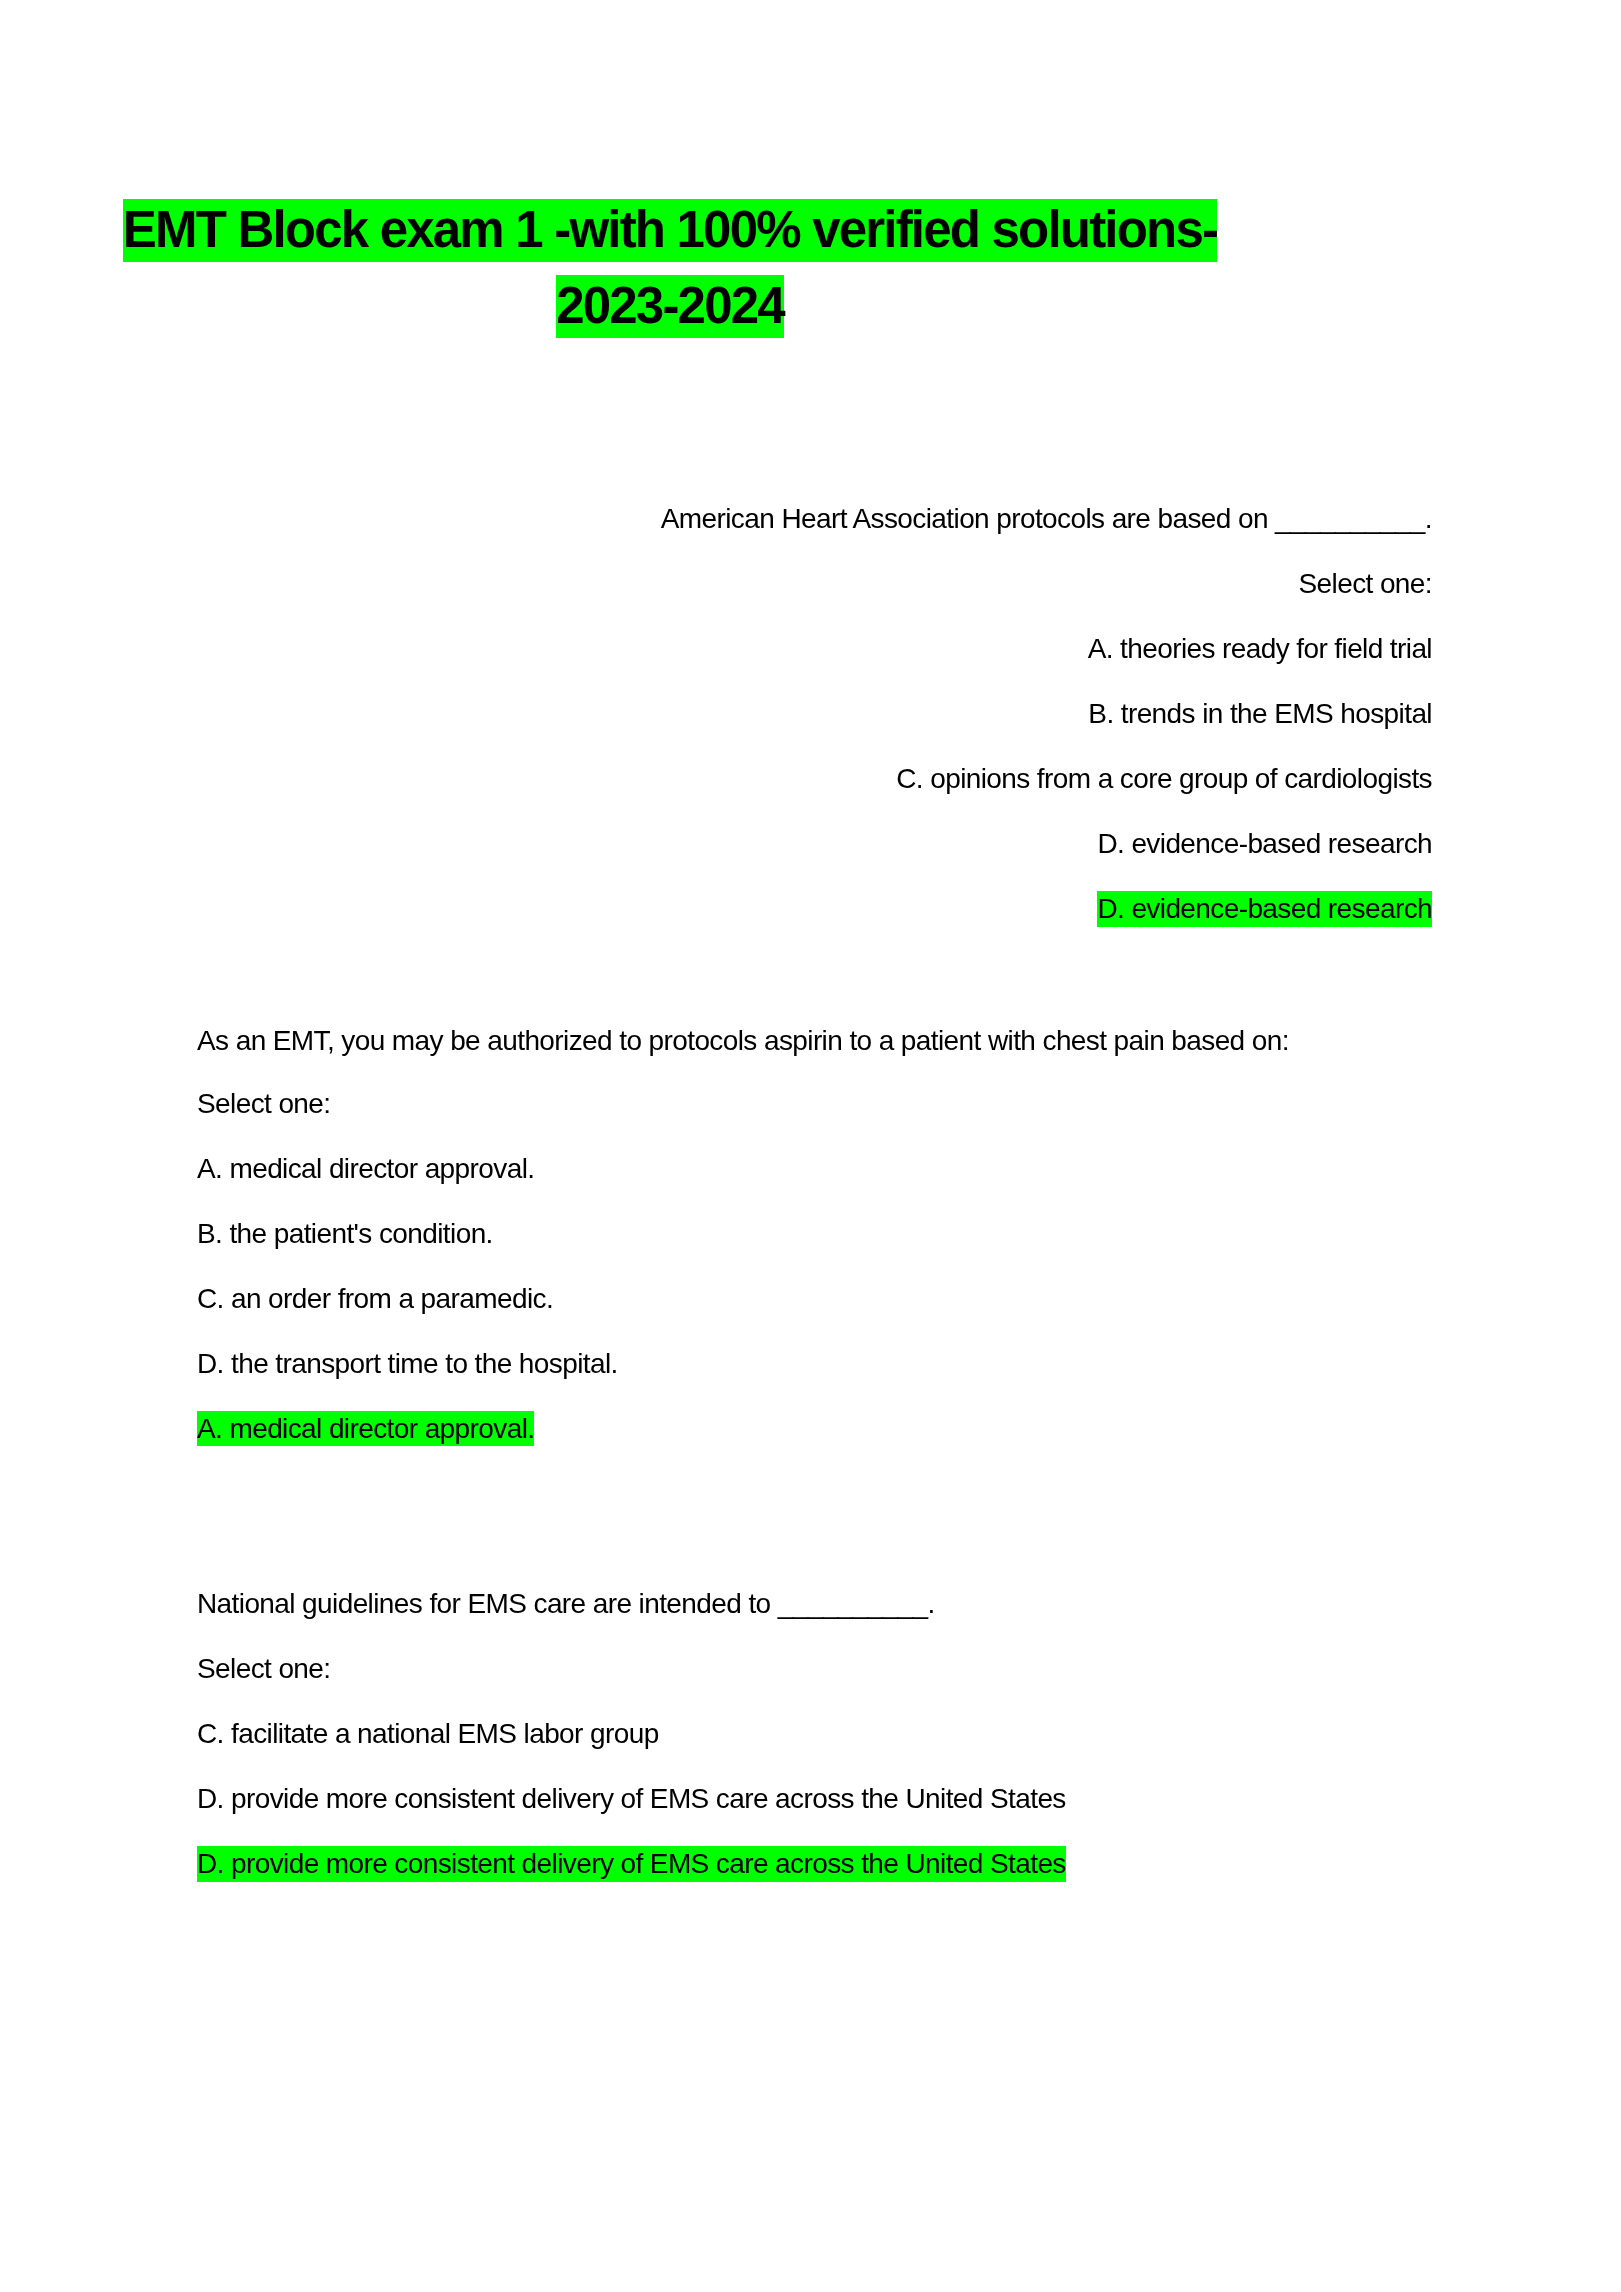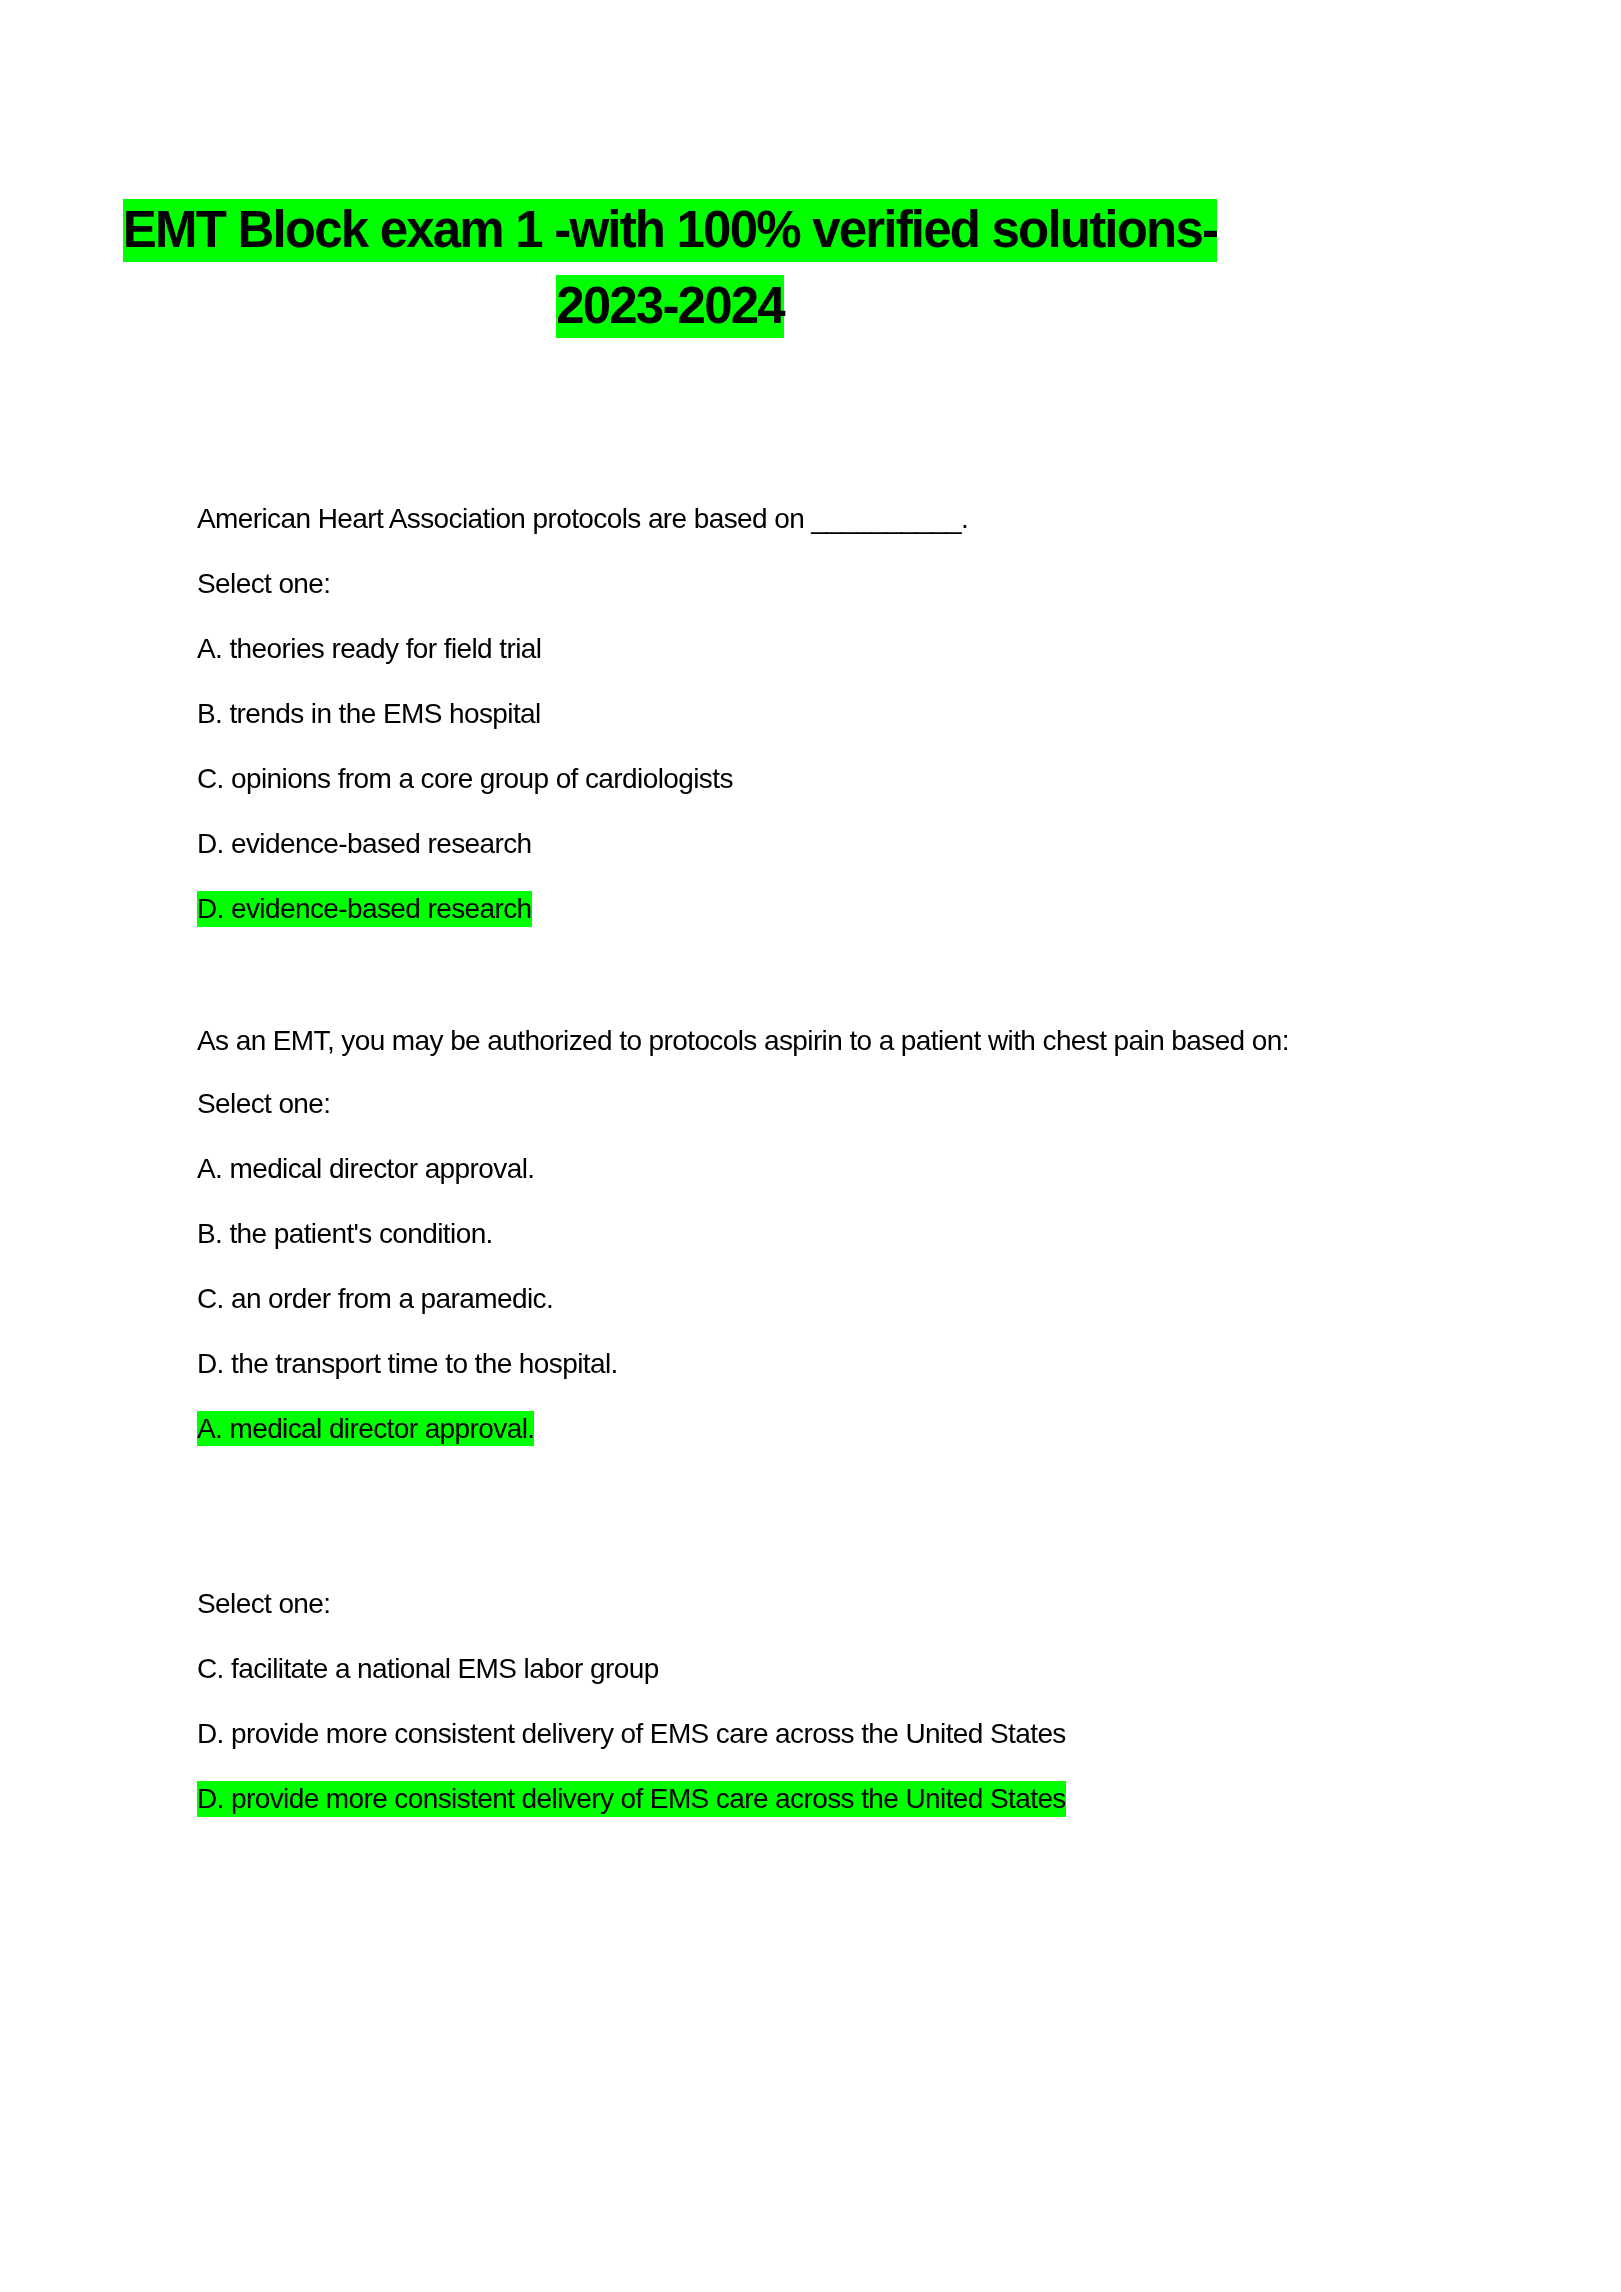--- a/index.html
+++ b/index.html
@@ -55,39 +55,40 @@
     }
   </style>
 </head>
 <body>
 
 <div class="title">
   <span class="hl">EMT Block exam 1 -with 100% verified solutions-</span><br>
   <span class="hl">2023-2024</span>
 </div>
 
-<div class="question" style="top:499px;">
+<div class="question" style="top:499px;text-align:right;">
   <div class="line">American Heart Association protocols are based on __________.</div>
   <div class="line">Select one:</div>
   <div class="line">A. theories ready for field trial</div>
   <div class="line">B. trends in the EMS hospital</div>
   <div class="line">C. opinions from a core group of cardiologists</div>
   <div class="line">D. evidence-based research</div>
   <div class="line answer"><span>D. evidence-based research</span></div>
 </div>
 
 <div class="question" style="top:1019px;">
   <div class="line qtext">As an EMT, you may be authorized to protocols aspirin to a patient with chest pain based on:</div>
   <div class="line">Select one:</div>
   <div class="line">A. medical director approval.</div>
   <div class="line">B. the patient's condition.</div>
   <div class="line">C. an order from a paramedic.</div>
   <div class="line">D. the transport time to the hospital.</div>
   <div class="line answer"><span>A. medical director approval.</span></div>
 </div>
 
 <div class="question" style="top:1584px;">
+  <div class="line">National guidelines for EMS care are intended to __________.</div>
   <div class="line">Select one:</div>
   <div class="line">C. facilitate a national EMS labor group</div>
   <div class="line">D. provide more consistent delivery of EMS care across the United States</div>
   <div class="line answer"><span>D. provide more consistent delivery of EMS care across the United States</span></div>
 </div>
 
 
 </body></html>

